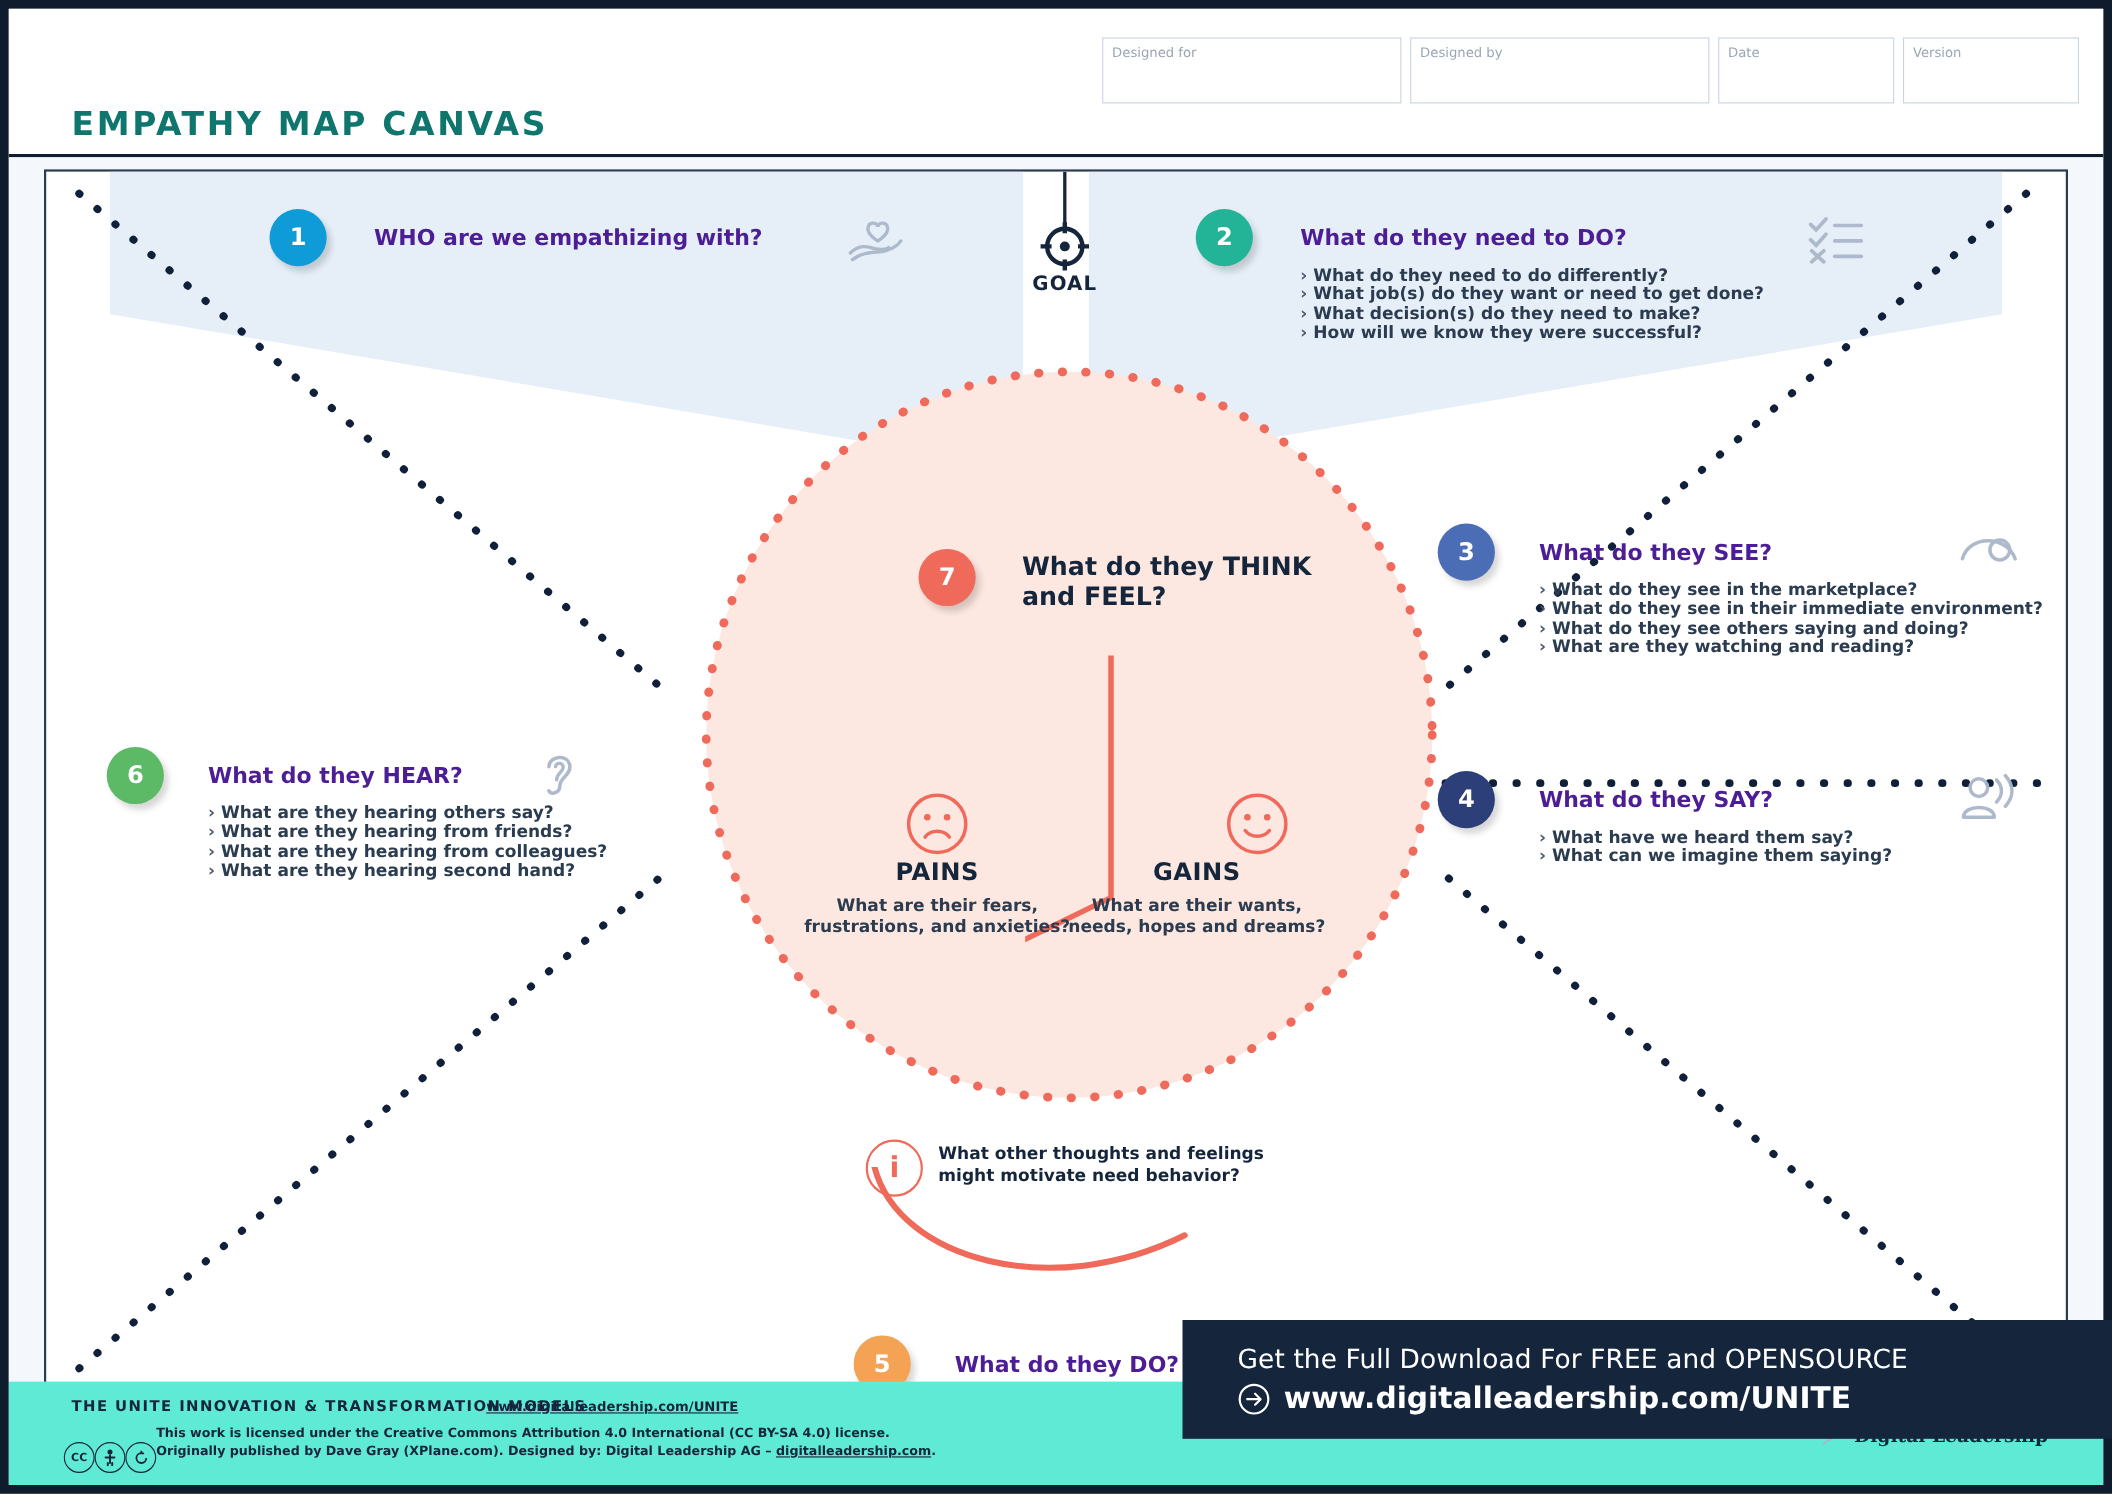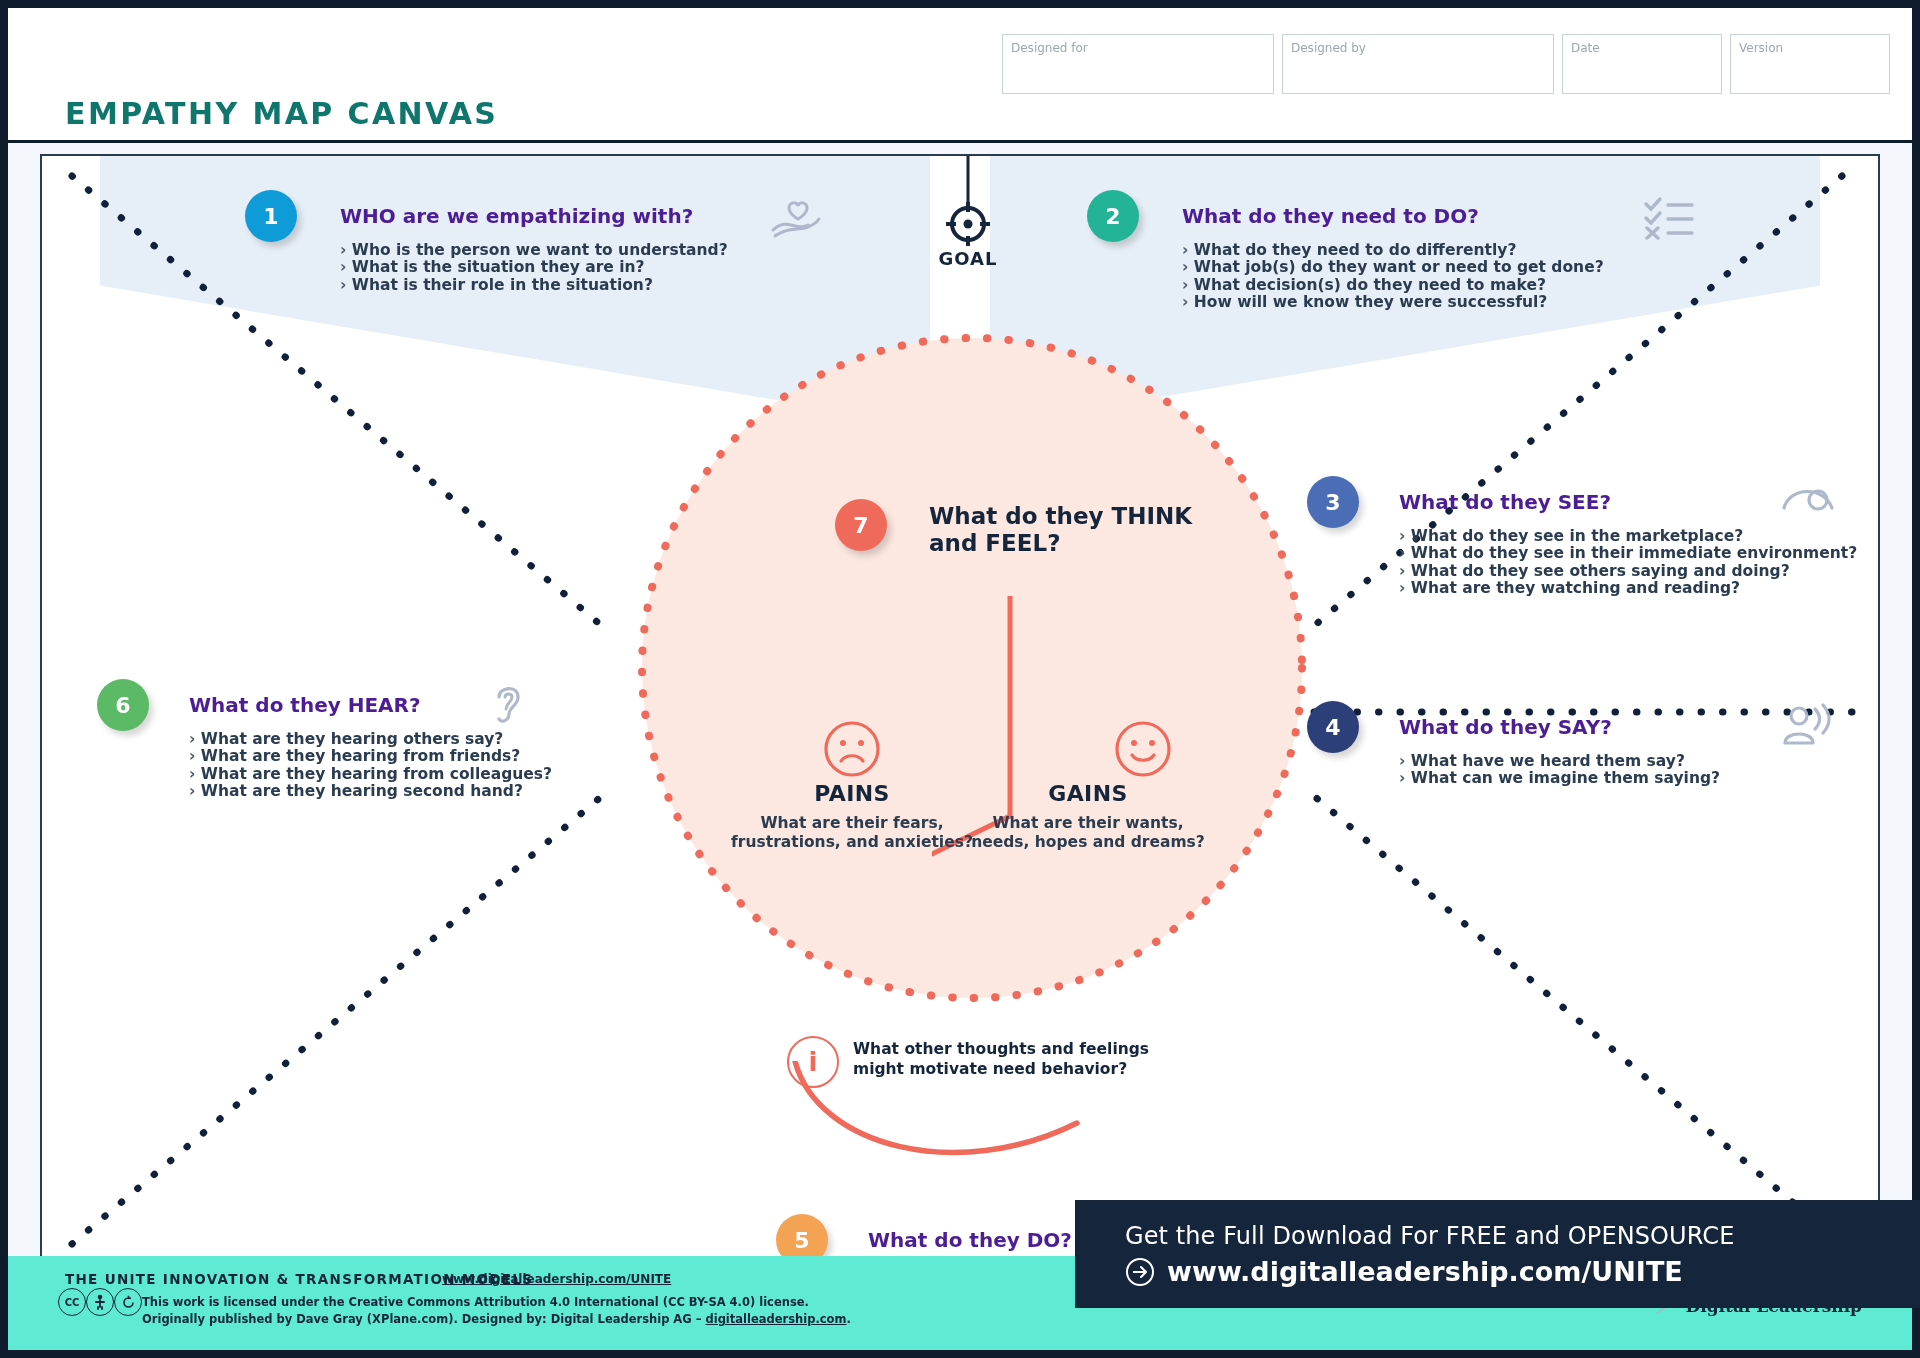--- a/index.html
+++ b/index.html
@@ -119,21 +119,21 @@
     position:relative;height:94px;background:#5eead4;flex:none;
   }
   .f-title{
     position:absolute;left:57px;top:15px;font-size:13.5px;font-weight:bold;
     color:#14253c;letter-spacing:1.3px;
   }
   .f-link{
     position:absolute;left:434px;top:16px;font-size:12px;font-weight:bold;
     color:#14253c;text-decoration:underline;
   }
-  .cc-icons{position:absolute;left:50px;top:32px;display:flex;gap:0;}
+  .cc-icons{position:absolute;left:50px;top:55px;display:flex;gap:0;}
   .cc{
     width:26px;height:26px;border-radius:50%;border:1.6px solid #14253c;
     display:flex;align-items:center;justify-content:center;
     font-size:10px;font-weight:bold;color:#14253c;
   }
   .f-lic{position:absolute;left:134px;top:38px;font-size:11.5px;color:#14253c;line-height:1.5;font-weight:600;}
   .f-lic u{text-decoration:underline;}
   .brand{
     position:absolute;right:50px;top:40px;display:flex;align-items:center;gap:10px;
   }
@@ -189,25 +189,20 @@
           <line x1="54" y1="68" x2="64" y2="68" stroke="#14253c" stroke-width="4"></line>
         </svg>
         <div style="font-size:18px;font-weight:bold;color:#14253c;letter-spacing:1px;margin-top:-4px;">GOAL</div>
       </div>
 
       <div class="sec" style="left:203px;top:34px;">
         <div class="sec-head">
           <div class="num" style="background:#0f9bd7;">1</div>
           <div class="sec-title" style="margin-left:43px;">WHO are we empathizing with?</div>
         </div>
-        <ul class="bullets" style="margin-left:95px;">
-          <li>Who is the person we want to understand?</li>
-          <li>What is the situation they are in?</li>
-          <li>What is their role in the situation?</li>
-        </ul>
         <svg class="ic" style="left:522px;top:2px;" width="56" height="54" viewBox="0 0 56 54">
           <path d="M22 16 C22 10, 30 9, 31 14 C32 9, 40 10, 40 16 C40 22, 31 27, 31 27 C31 27, 22 22, 22 16 Z" fill="none" stroke="#aab7c9" stroke-width="3"></path>
           <path d="M6 38 C14 30, 22 32, 28 34 C33 35, 38 35, 41 33" fill="none" stroke="#aab7c9" stroke-width="3" stroke-linecap="round"></path>
           <path d="M8 44 C18 36, 30 38, 38 36 C45 34, 50 30, 52 27" fill="none" stroke="#aab7c9" stroke-width="3" stroke-linecap="round"></path>
         </svg>
       </div>
 
       <div class="sec" style="left:1045px;top:34px;">
         <div class="sec-head">
           <div class="num" style="background:#23b498;">2</div>

